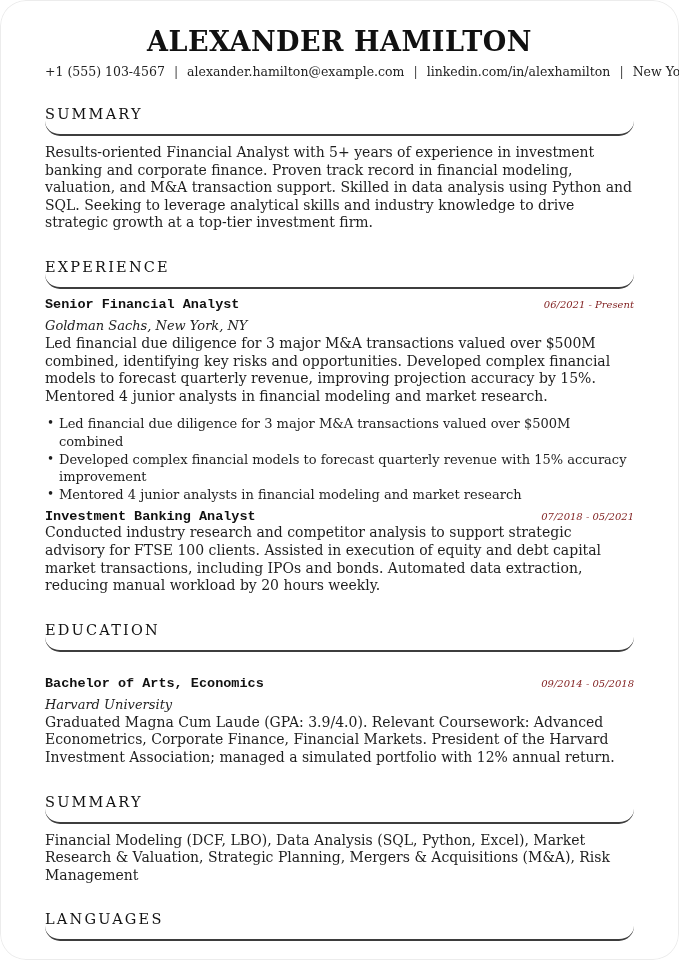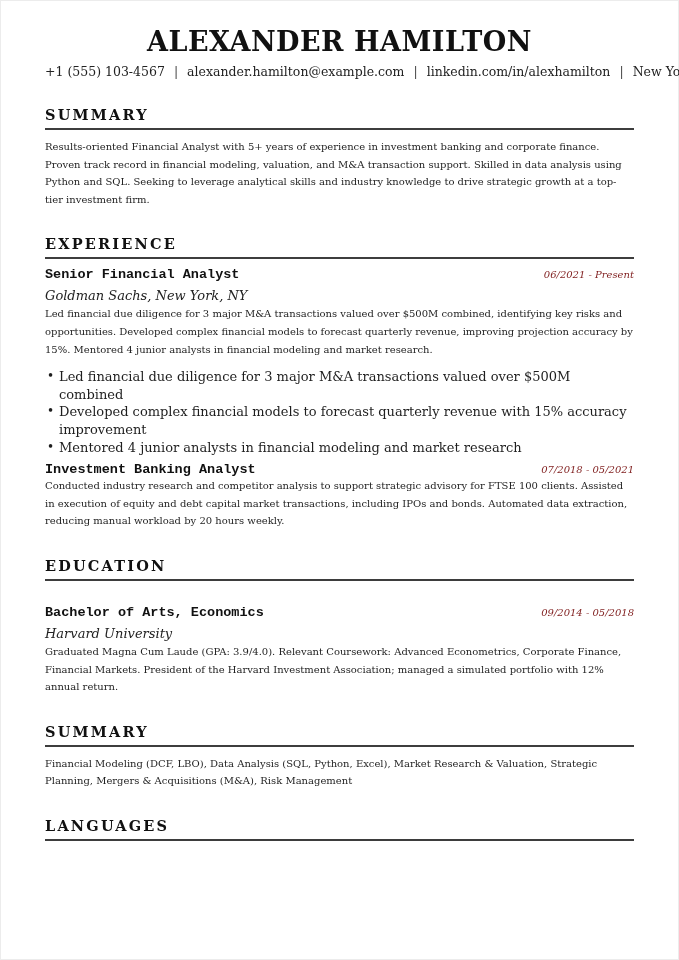--- a/index.html
+++ b/index.html
@@ -1,15 +1,15 @@
 <!DOCTYPE html>
 <html><head>
 <meta charset="utf-8">
 <style>
-  * { margin: 0; padding: 0; box-sizing: border-box; }
+  * { margin: 0; padding: 0; box-sizing: border-box; border-radius: 26px; }
   html, body { background: #ffffff; }
   body {
     width: 679px;
     height: 960px;
     font-family: "DejaVu Serif", "Liberation Serif", serif;
     color: #1e1e1e;
     overflow: hidden;
   }
   .page {
     width: 679px;
@@ -36,29 +36,29 @@
   }
   .contact-line .sep {
     display: inline-block;
     margin: 0 9px;
     color: #444444;
   }
   
   .section { margin-top: 27px; }
   .section-title {
     font-size: 14.5px;
-    font-weight: bold;
+    font-weight: normal;
     letter-spacing: 2.2px;
     color: #111111;
-    padding-bottom: 5px;
+    padding-bottom: 12px;
     border-bottom: 2px solid #3d3d3d;
     margin-bottom: 8px;
   }
   .body-text {
-    font-size: 10px;
+    font-size: 14px;
     line-height: 17.6px;
     color: #1e1e1e;
   }
   
   .entry-head {
     display: flex;
     justify-content: space-between;
     align-items: baseline;
     margin-top: 24px;
   }

